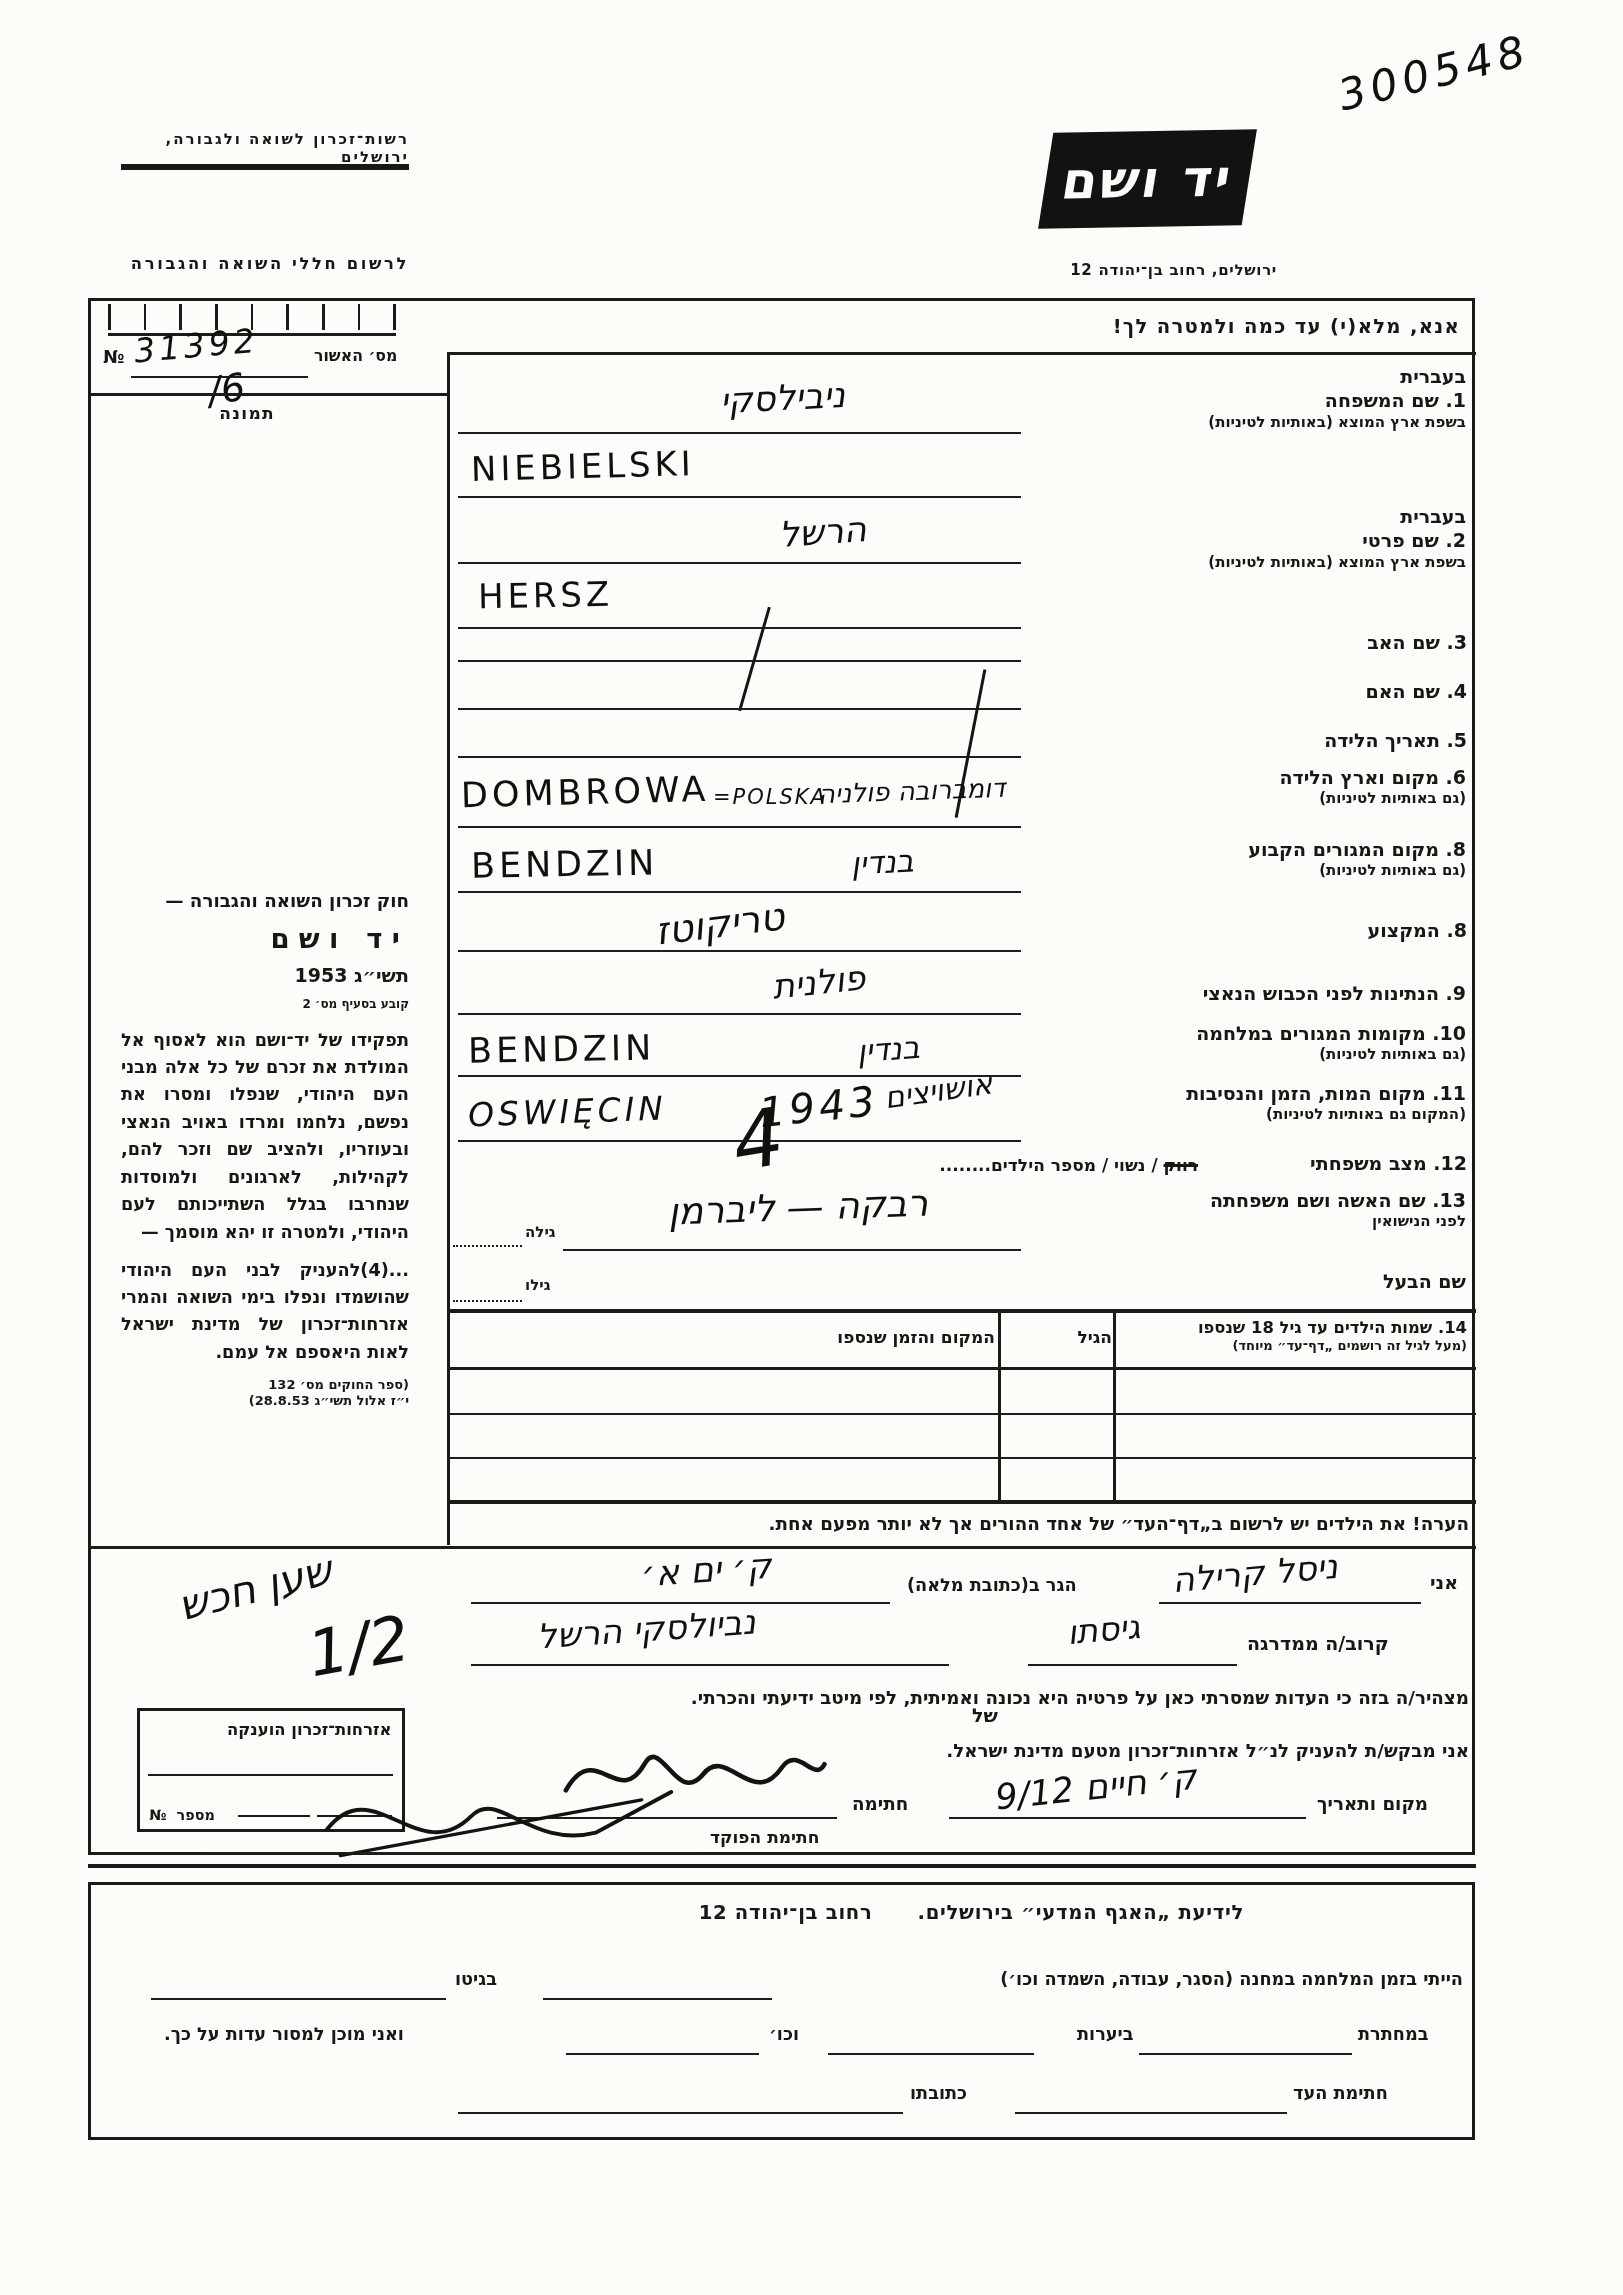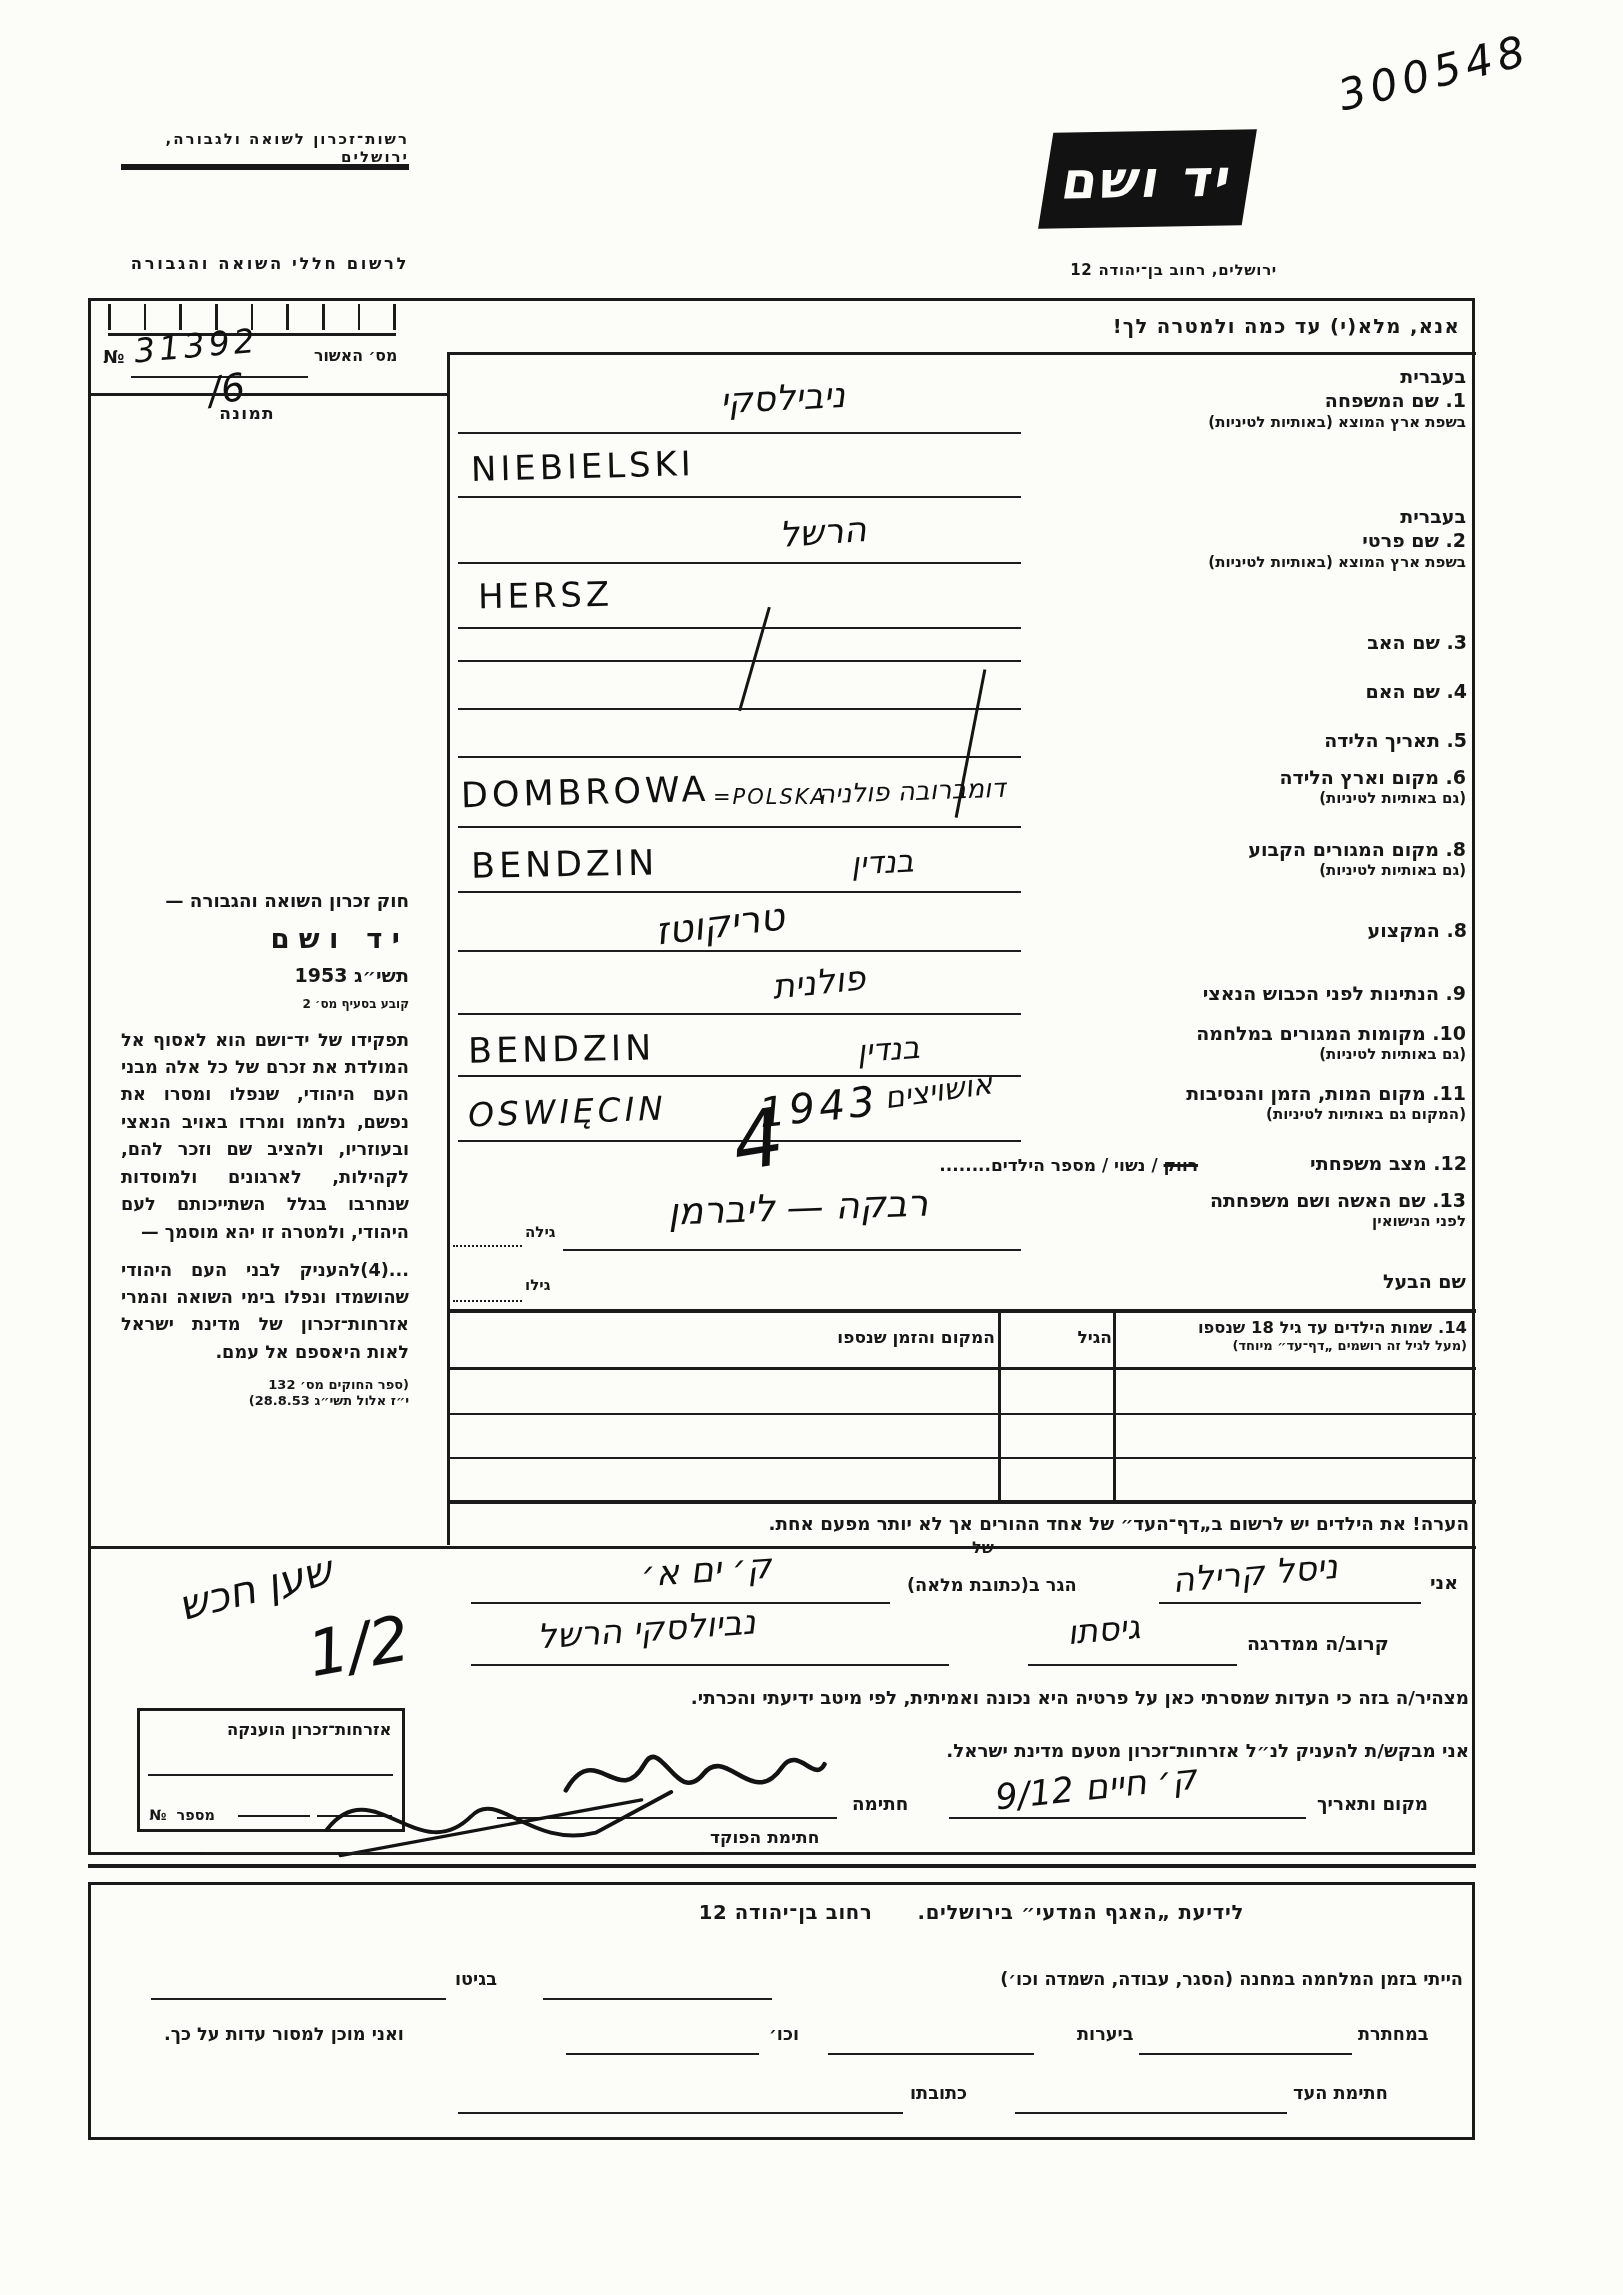--- a/index.html
+++ b/index.html
@@ -213,21 +213,21 @@
   <div class="abs lbl" style="left:1430px;top:1570px;font-size:19px;">אני</div>
   <div class="abs hw" style="left:1172px;top:1553px;font-size:34px;transform:rotate(-5deg);">ניסל קרילה</div>
   <div class="ln" style="left:1159px;top:1602px;width:262px;"></div>
   <div class="abs lbl" style="left:907px;top:1574px;font-size:17.7px;">הגר ב(כתובת מלאה)</div>
   <div class="abs hw" style="left:641px;top:1550px;font-size:35px;transform:rotate(-4deg);">ק׳ ים א׳</div>
   <div class="ln" style="left:471px;top:1602px;width:419px;"></div>
 
   <div class="abs lbl" style="left:1247px;top:1631px;font-size:19px;">קרוב/ה ממדרגה</div>
   <div class="abs hw" style="left:1067px;top:1610px;font-size:33px;transform:rotate(-5deg);">גיסתו</div>
   <div class="ln" style="left:1028px;top:1664px;width:209px;"></div>
-  <div class="abs lbl" style="left:972px;top:1538px;font-size:16px;">של</div>
+  <div class="abs lbl" style="left:972px;top:1703px;font-size:19px;">של</div>
   <div class="abs hw" style="left:537px;top:1609px;font-size:34px;transform:rotate(-4deg);">נביולסקי הרשל</div>
   <div class="ln" style="left:471px;top:1664px;width:478px;"></div>
 
   <div class="abs b rt" style="left:458px;top:1740px;width:1011px;font-size:18.3px;">אני מבקש/ת להעניק לנ״ל אזרחות־זכרון מטעם מדינת ישראל.</div>
   <div class="abs b rt" style="left:458px;top:1687px;width:1011px;font-size:18.3px;">מצהיר/ה בזה כי העדות שמסרתי כאן על פרטיה היא נכונה ואמיתית, לפי מיטב ידיעתי והכרתי.</div>
 
   <div class="abs lbl" style="left:1317px;top:1792px;font-size:18.3px;">מקום ותאריך</div>
   <div class="abs hw" style="left:995px;top:1767px;font-size:35px;transform:rotate(-6deg);">ק׳ חיים 9/12</div>
   <div class="ln" style="left:949px;top:1817px;width:357px;"></div>
   <div class="abs lbl" style="left:852px;top:1792px;font-size:18.3px;">חתימה</div>

